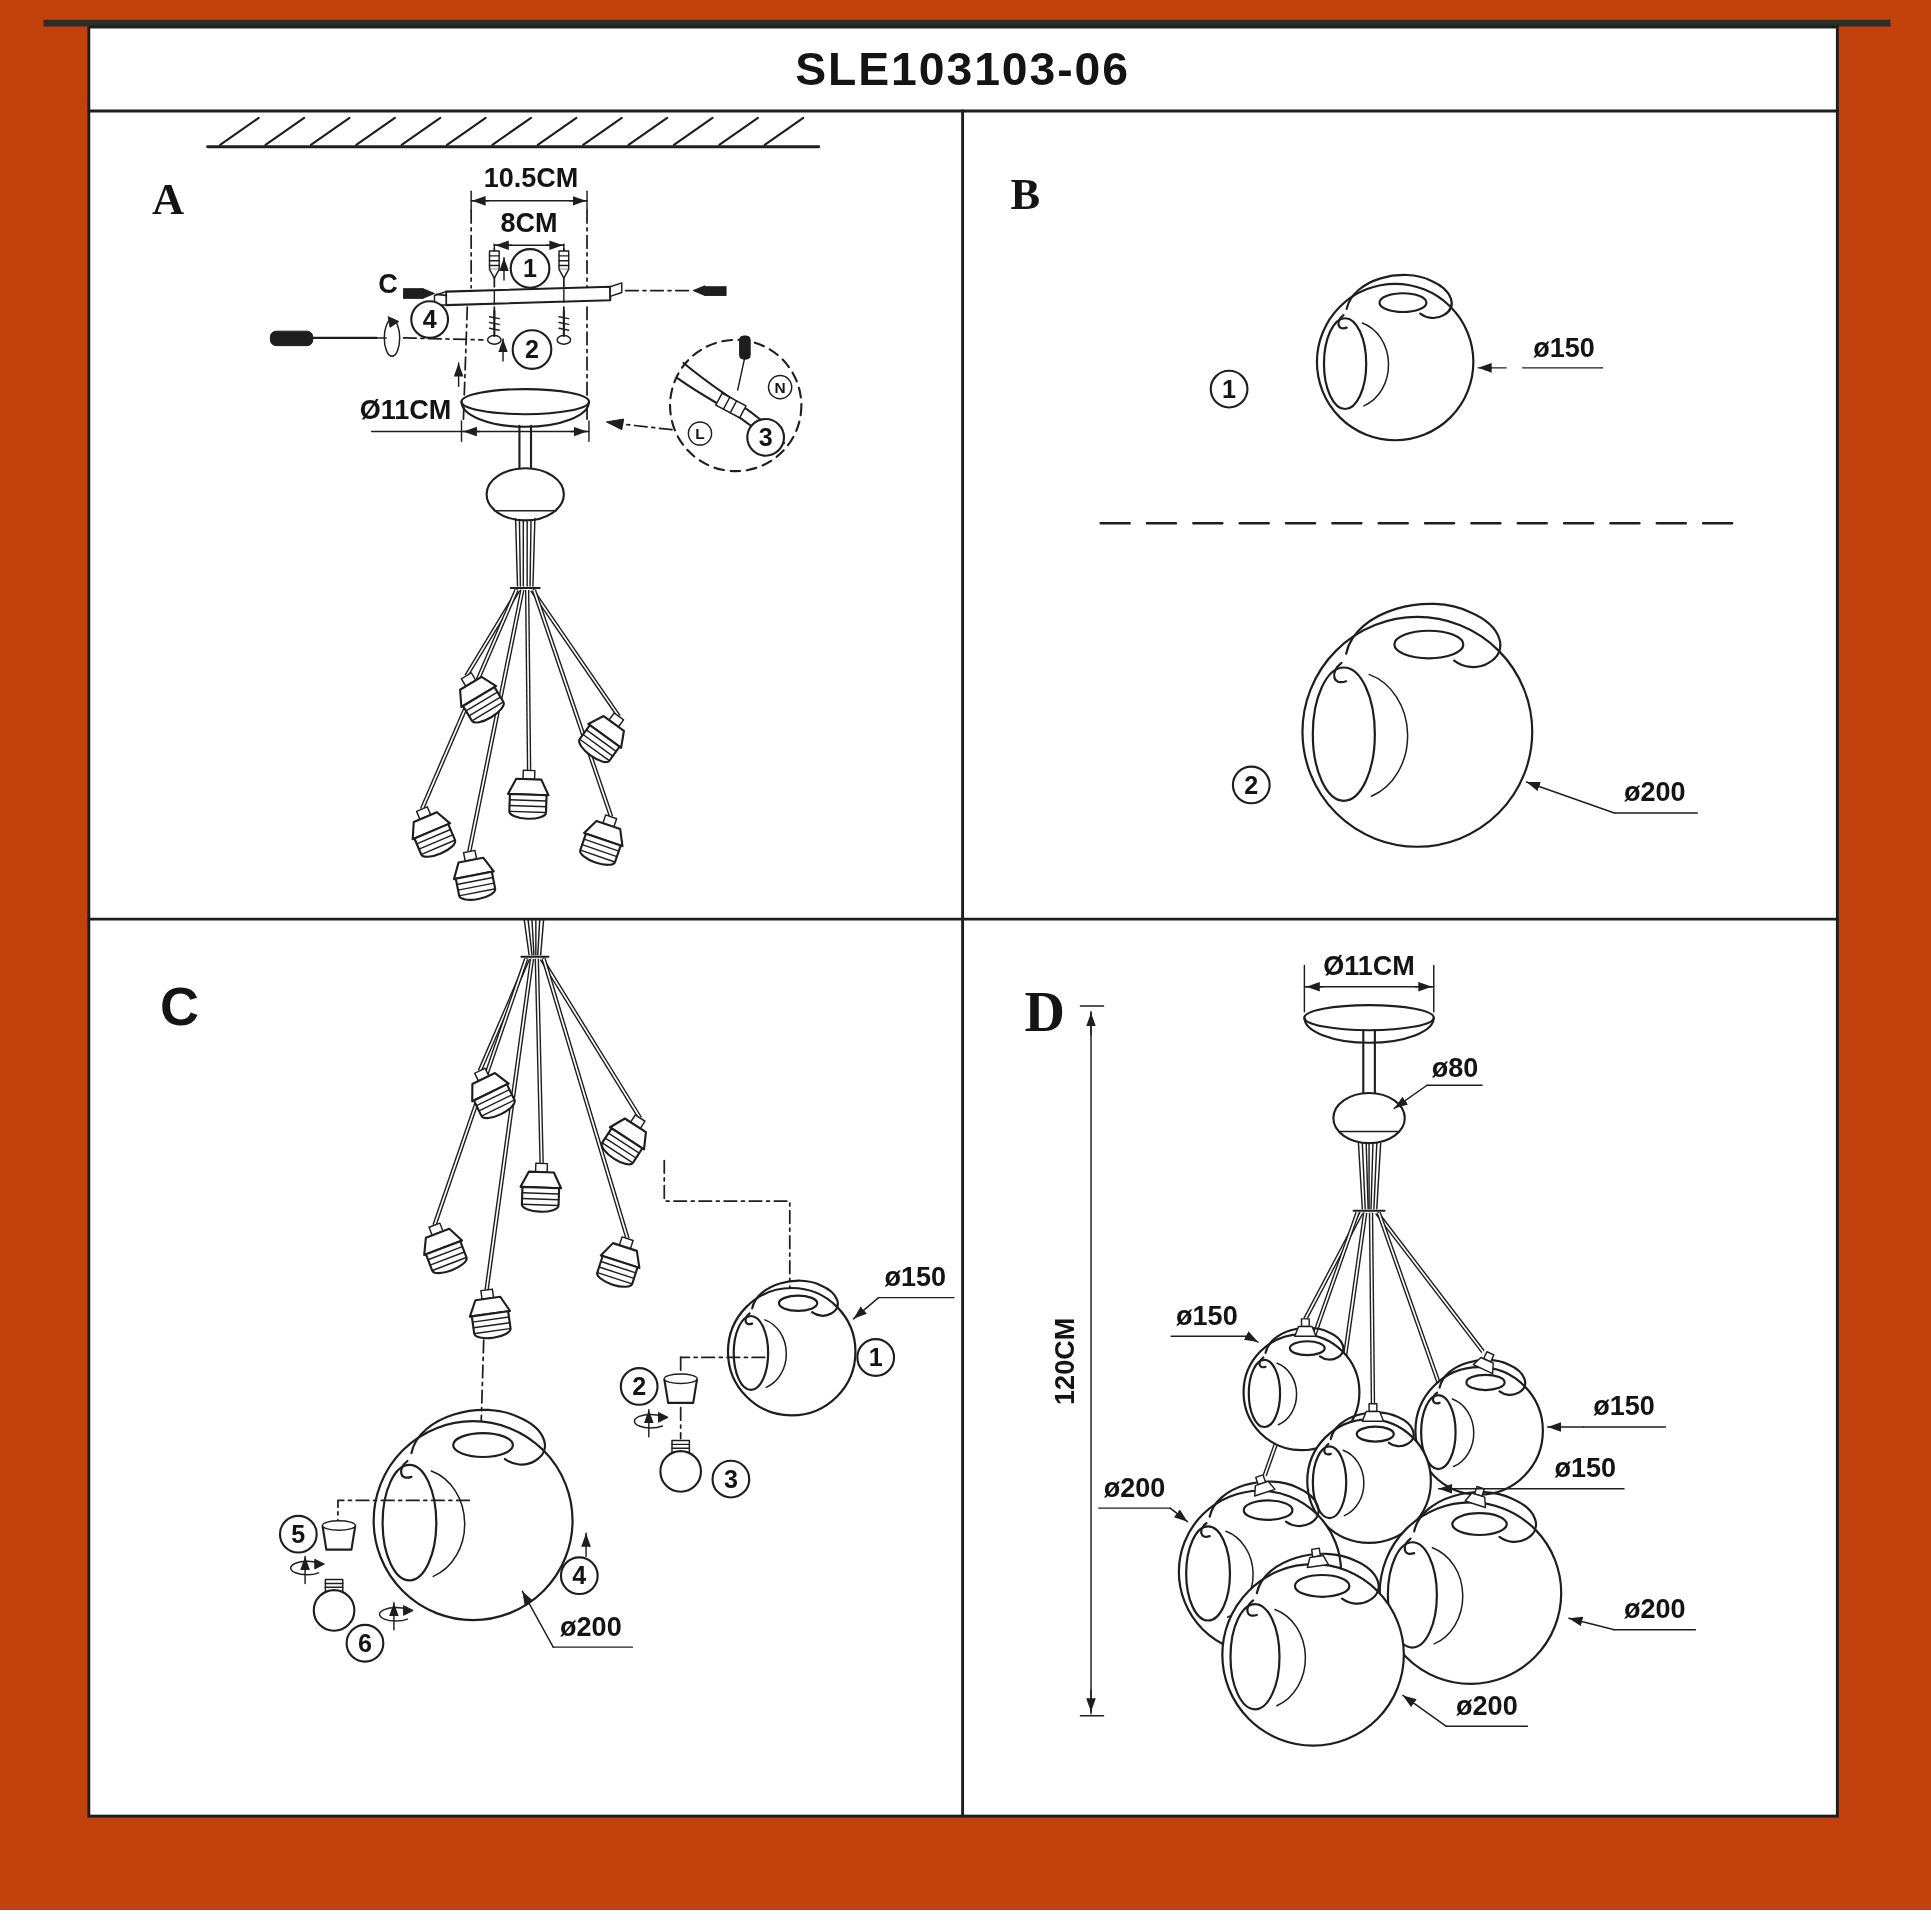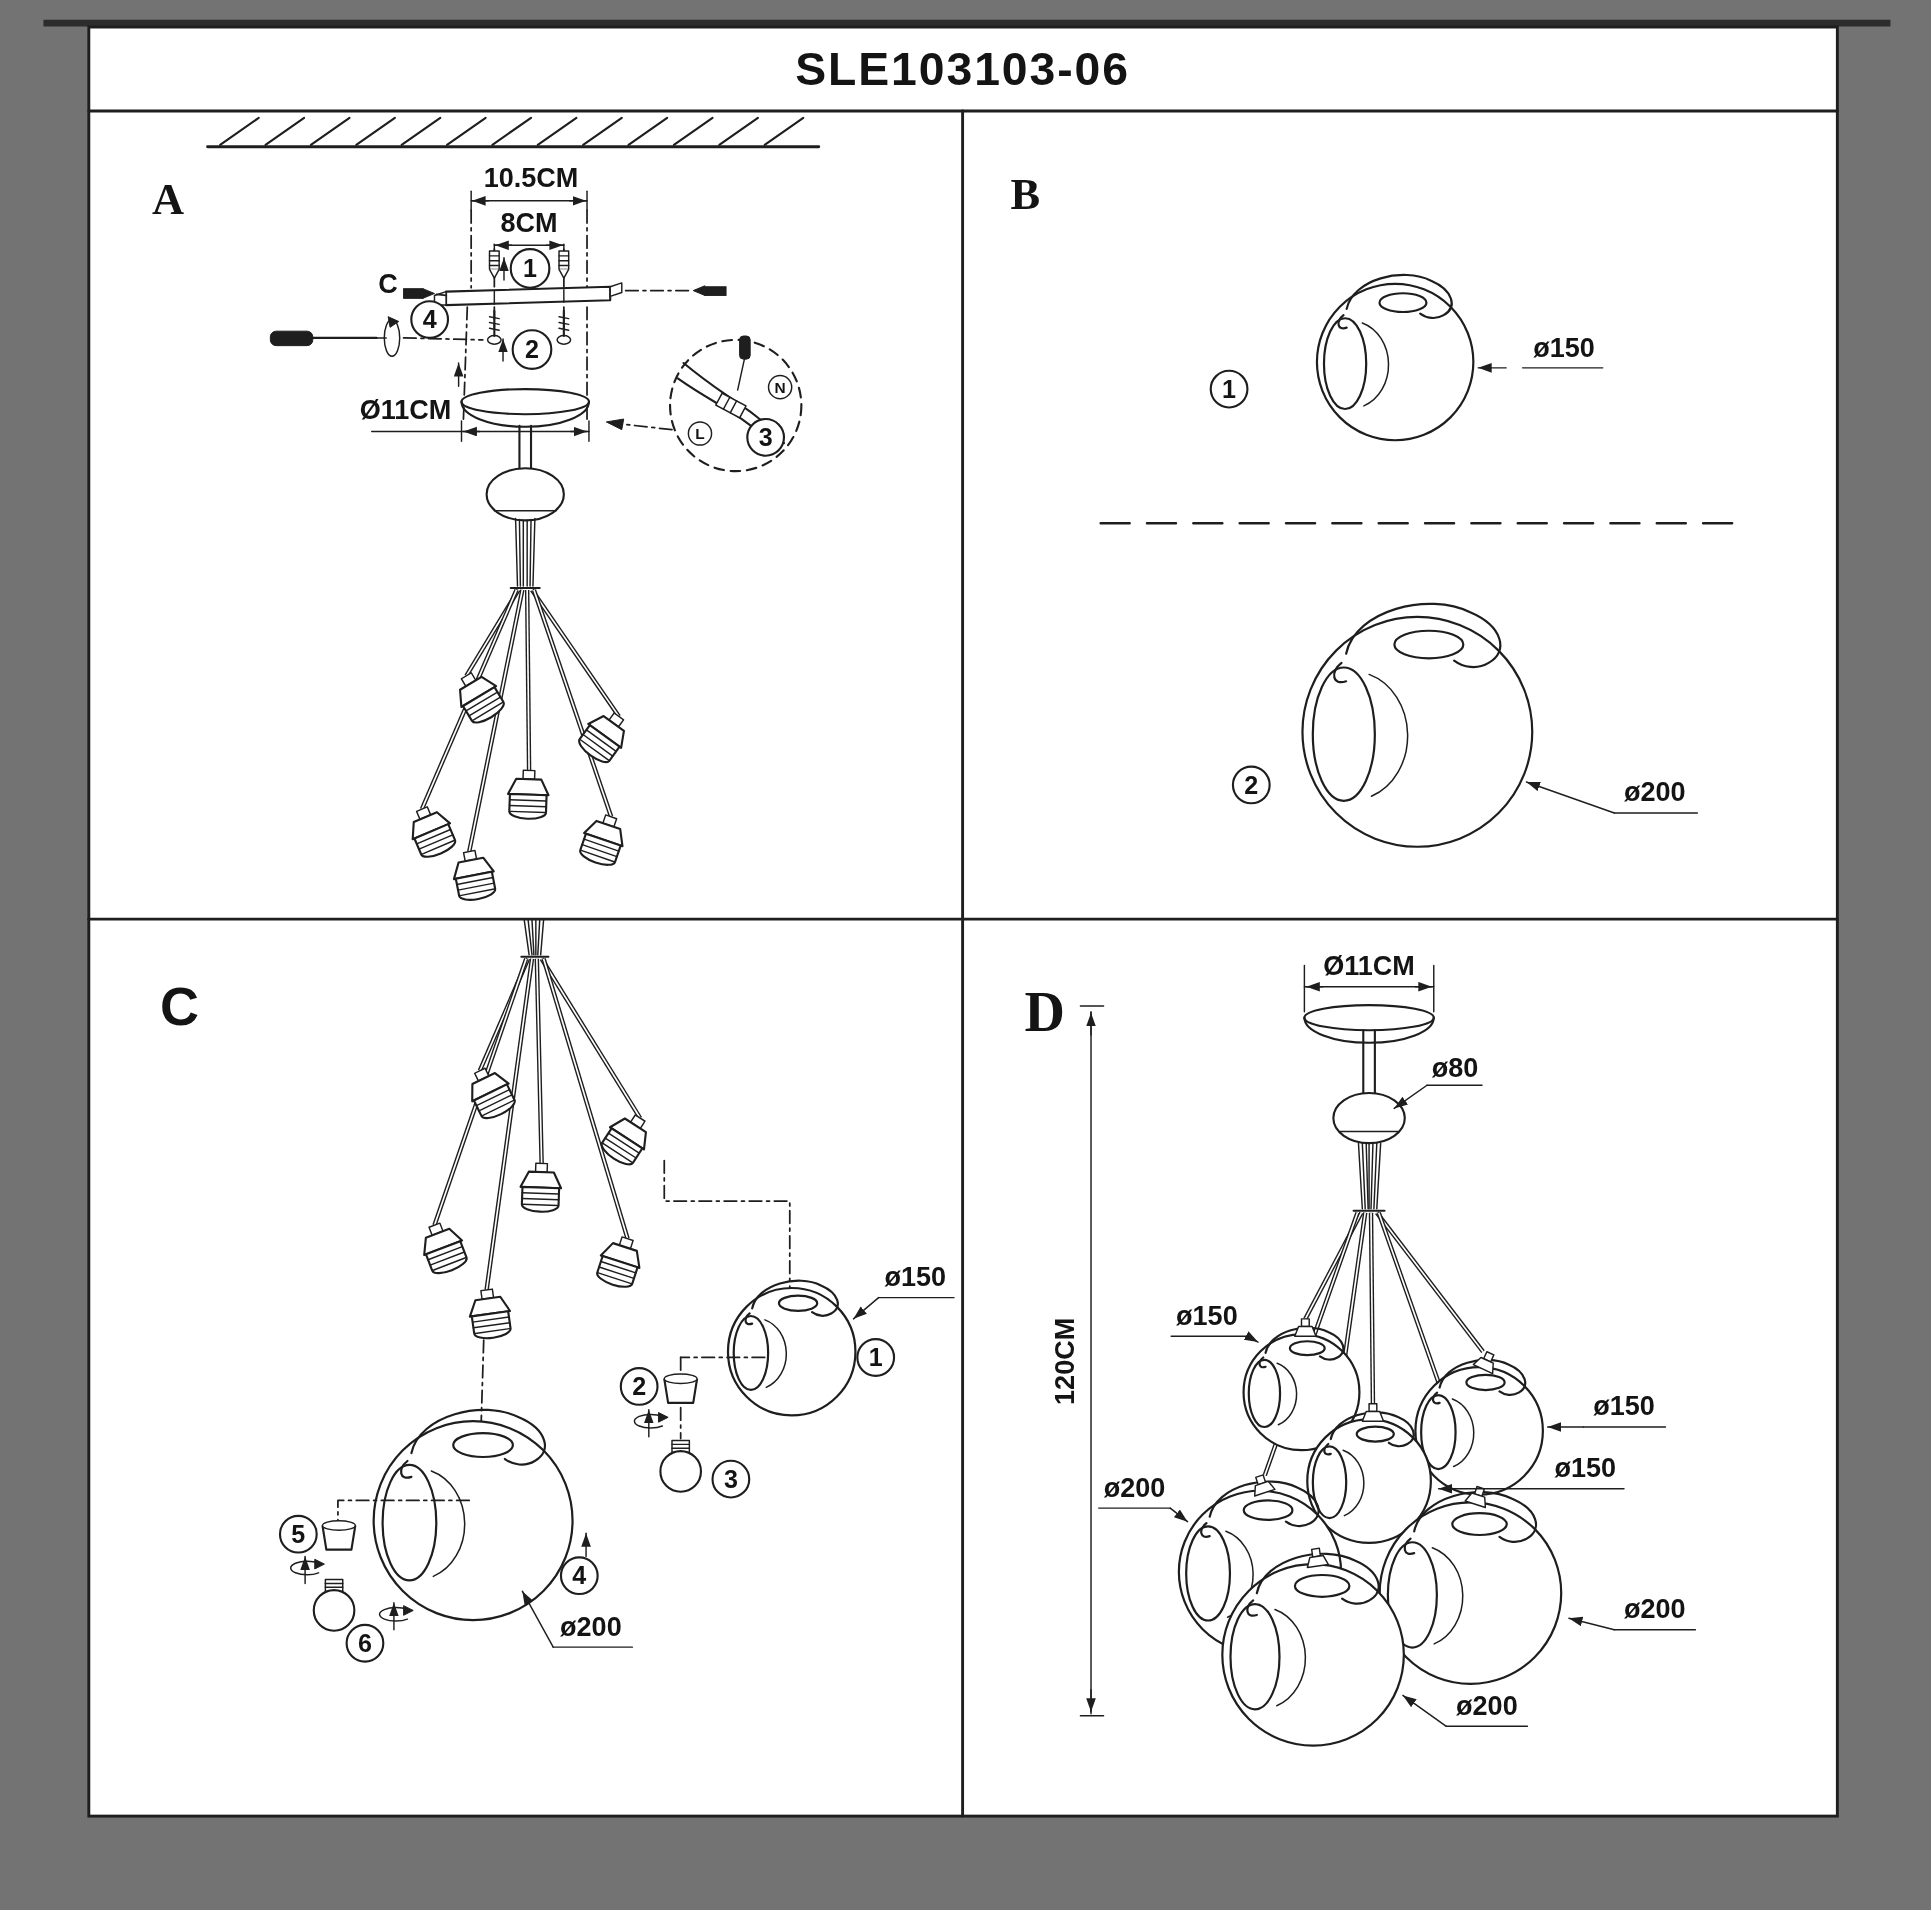--- a/index.html
+++ b/index.html
@@ -1,16 +1,16 @@
 <!DOCTYPE html>
 <html><head>
 <meta charset="utf-8">
 <style>
   html,body{margin:0;padding:0;background:#fff;}
-  #page{width:1931px;height:1910px;position:relative;background:#737373;overflow:hidden;}
+  #page{width:1931px;height:1910px;position:relative;background:#c2410c;overflow:hidden;}
   svg{display:block;}
   .s  {stroke:#1e1e1e;fill:none;stroke-width:2.2;stroke-linecap:round;stroke-linejoin:round;}
   .sf {stroke:#1e1e1e;fill:#fff;stroke-width:2.2;stroke-linejoin:round;}
   .sb {stroke:#1e1e1e;fill:#1e1e1e;stroke-width:1;}
   .thin{stroke-width:1.5;}
   .th {stroke-width:3;}
   .dd {stroke-dasharray:13 5 3 5;stroke-width:1.8;}
   .dsh{stroke-dasharray:30 18;stroke-width:2.6;}
   .cord{stroke:#1e1e1e;stroke-width:4.6;fill:none;}
   .wline{stroke:#ffffff;stroke-width:1.7;fill:none;}

